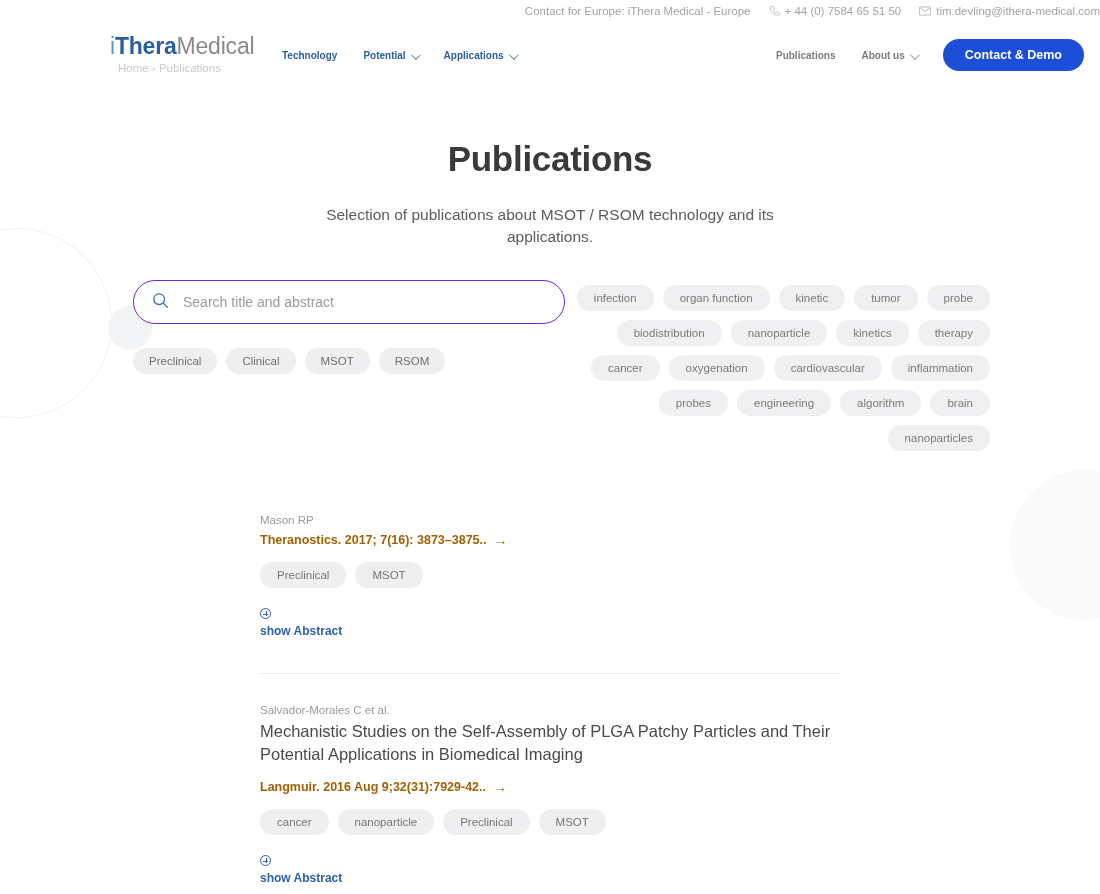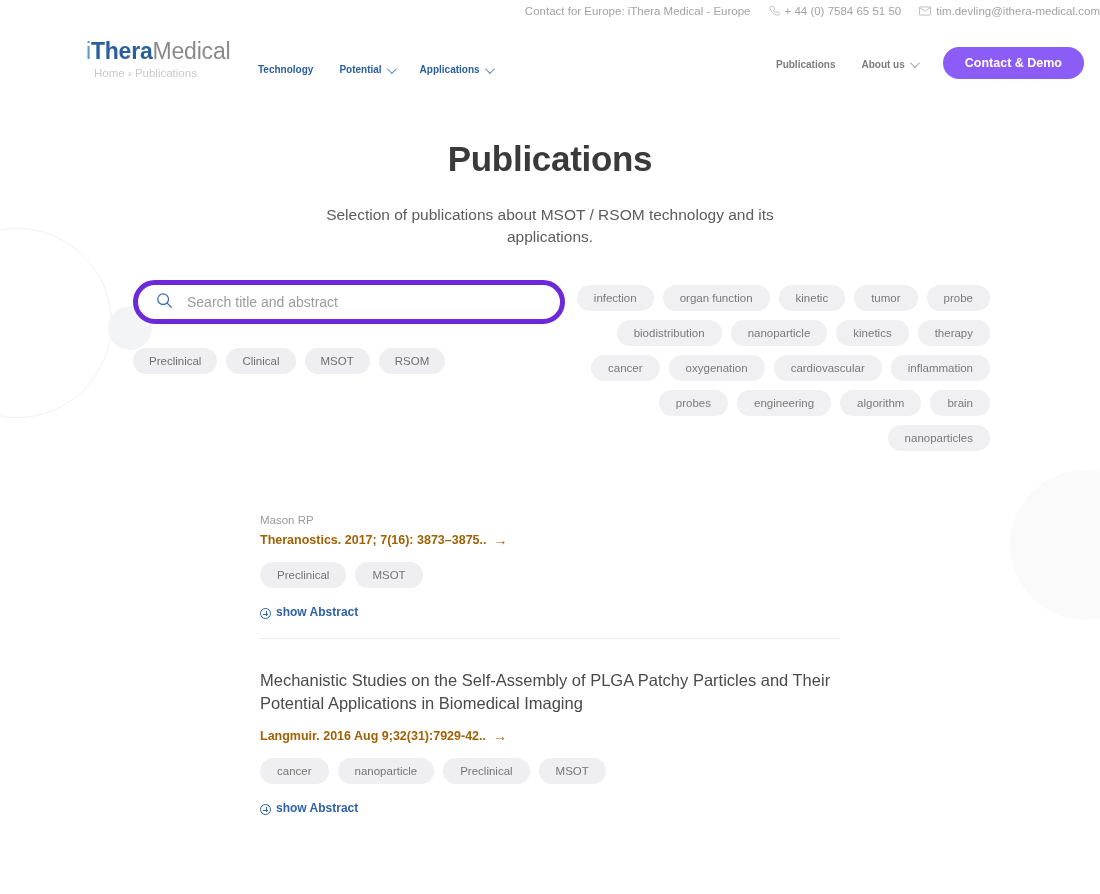--- a/index.html
+++ b/index.html
@@ -60,23 +60,23 @@
     margin-left: 18px;
     white-space: nowrap;
   }
   .topbar svg { display: block; }
 
   
   .header {
     position: relative;
     z-index: 5;
     height: 58px;
-    padding: 0 16px 0 86px;
-    display: flex;
-    align-items: flex-end;
+    padding: 0 16px 0 110px;
+    display: flex;
+    align-items: center;
   }
 
   .brand-block { padding-top: 7px; width: 172px; flex: 0 0 auto; }
   .logo {
     font-size: 23px;
     line-height: 26px;
     letter-spacing: -0.2px;
     white-space: nowrap;
   }
   .logo .lg-i { color: #5a98d0; font-weight: 400; }
@@ -117,21 +117,21 @@
   }
   .nav-link.muted { color: #7c7c7c; }
   .caret {
     width: 7px; height: 7px;
     border-right: 1.3px solid currentColor;
     border-bottom: 1.3px solid currentColor;
     transform: rotate(45deg) translateY(-2px);
     opacity: .75;
   }
   .cta {
-    background: #8b5cf6;
+    background: #1d4ed8;
     color: #fff;
     font-size: 12.5px;
     font-weight: 700;
     border: none;
     border-radius: 16px;
     padding: 9px 22px;
     cursor: pointer;
     white-space: nowrap;
     font-family: inherit;
     margin-top: -3px;
@@ -165,21 +165,21 @@
     z-index: 3;
     margin-top: 32px;
     display: flex;
     padding-left: 133px;
     padding-right: 110px;
   }
   .filters-left { width: 432px; flex: 0 0 auto; }
 
   .searchbox {
     height: 44px;
-    border: 5px solid #6d28d9;
+    border: 1px solid #6d28d9;
     border-radius: 22px;
     display: flex;
     align-items: center;
     padding: 0 18px;
     background: #fff;
   }
   .searchbox svg { flex: 0 0 auto; margin-right: 14px; }
   .searchbox input {
     border: none;
     outline: none;
@@ -230,21 +230,21 @@
   }
 
   
   .pub-list {
     position: relative;
     z-index: 3;
     width: 580px;
     margin: 63px 0 0 260px;
   }
   .pub {
-    padding-bottom: 15px;
+    padding-bottom: 35px;
     border-bottom: 1px solid #ededee;
     margin-bottom: 30px;
   }
   .pub:last-child { border-bottom: none; }
 
   .pub-authors {
     font-size: 11.5px;
     color: #9a9a9a;
     margin-bottom: 4px;
   }
@@ -278,26 +278,27 @@
     border-radius: 13px;
     padding: 7px 17px;
     white-space: nowrap;
     cursor: pointer;
     line-height: 12px;
     border: none;
     font-family: inherit;
   }
   .show-abstract {
     display: inline-flex;
-    align-items: flex-end;
+    align-items: flex-start;
     gap: 5px;
     font-size: 12px;
     font-weight: 700;
     color: #2f62a6;
     cursor: pointer;
+    flex-direction: column;
   }
   .plus-circle {
     width: 11px; height: 11px;
     border: 1px solid currentColor;
     border-radius: 50%;
     position: relative;
     flex: 0 0 auto;
   }
   .plus-circle::before, .plus-circle::after {
     content: "";
@@ -426,20 +427,21 @@
       <div class="pub-tags">
         <button class="pub-tag">Preclinical</button>
         <button class="pub-tag">MSOT</button>
       </div>
       <div><span class="show-abstract">
           <span class="plus-circle"></span>
           <span>show Abstract</span>
         </span></div>
     </div>
     <div class="pub">
+      <div class="pub-authors">Salvador-Morales C et al.</div>
       <div class="pub-title">Mechanistic Studies on the Self-Assembly of PLGA Patchy Particles and Their Potential Applications in Biomedical Imaging</div>
       <div><a class="pub-ref">
           <span>Langmuir. 2016 Aug 9;32(31):7929-42..</span>
           <span class="arrow">→</span>
         </a></div>
       <div class="pub-tags">
         <button class="pub-tag">cancer</button>
         <button class="pub-tag">nanoparticle</button>
         <button class="pub-tag">Preclinical</button>
         <button class="pub-tag">MSOT</button>

